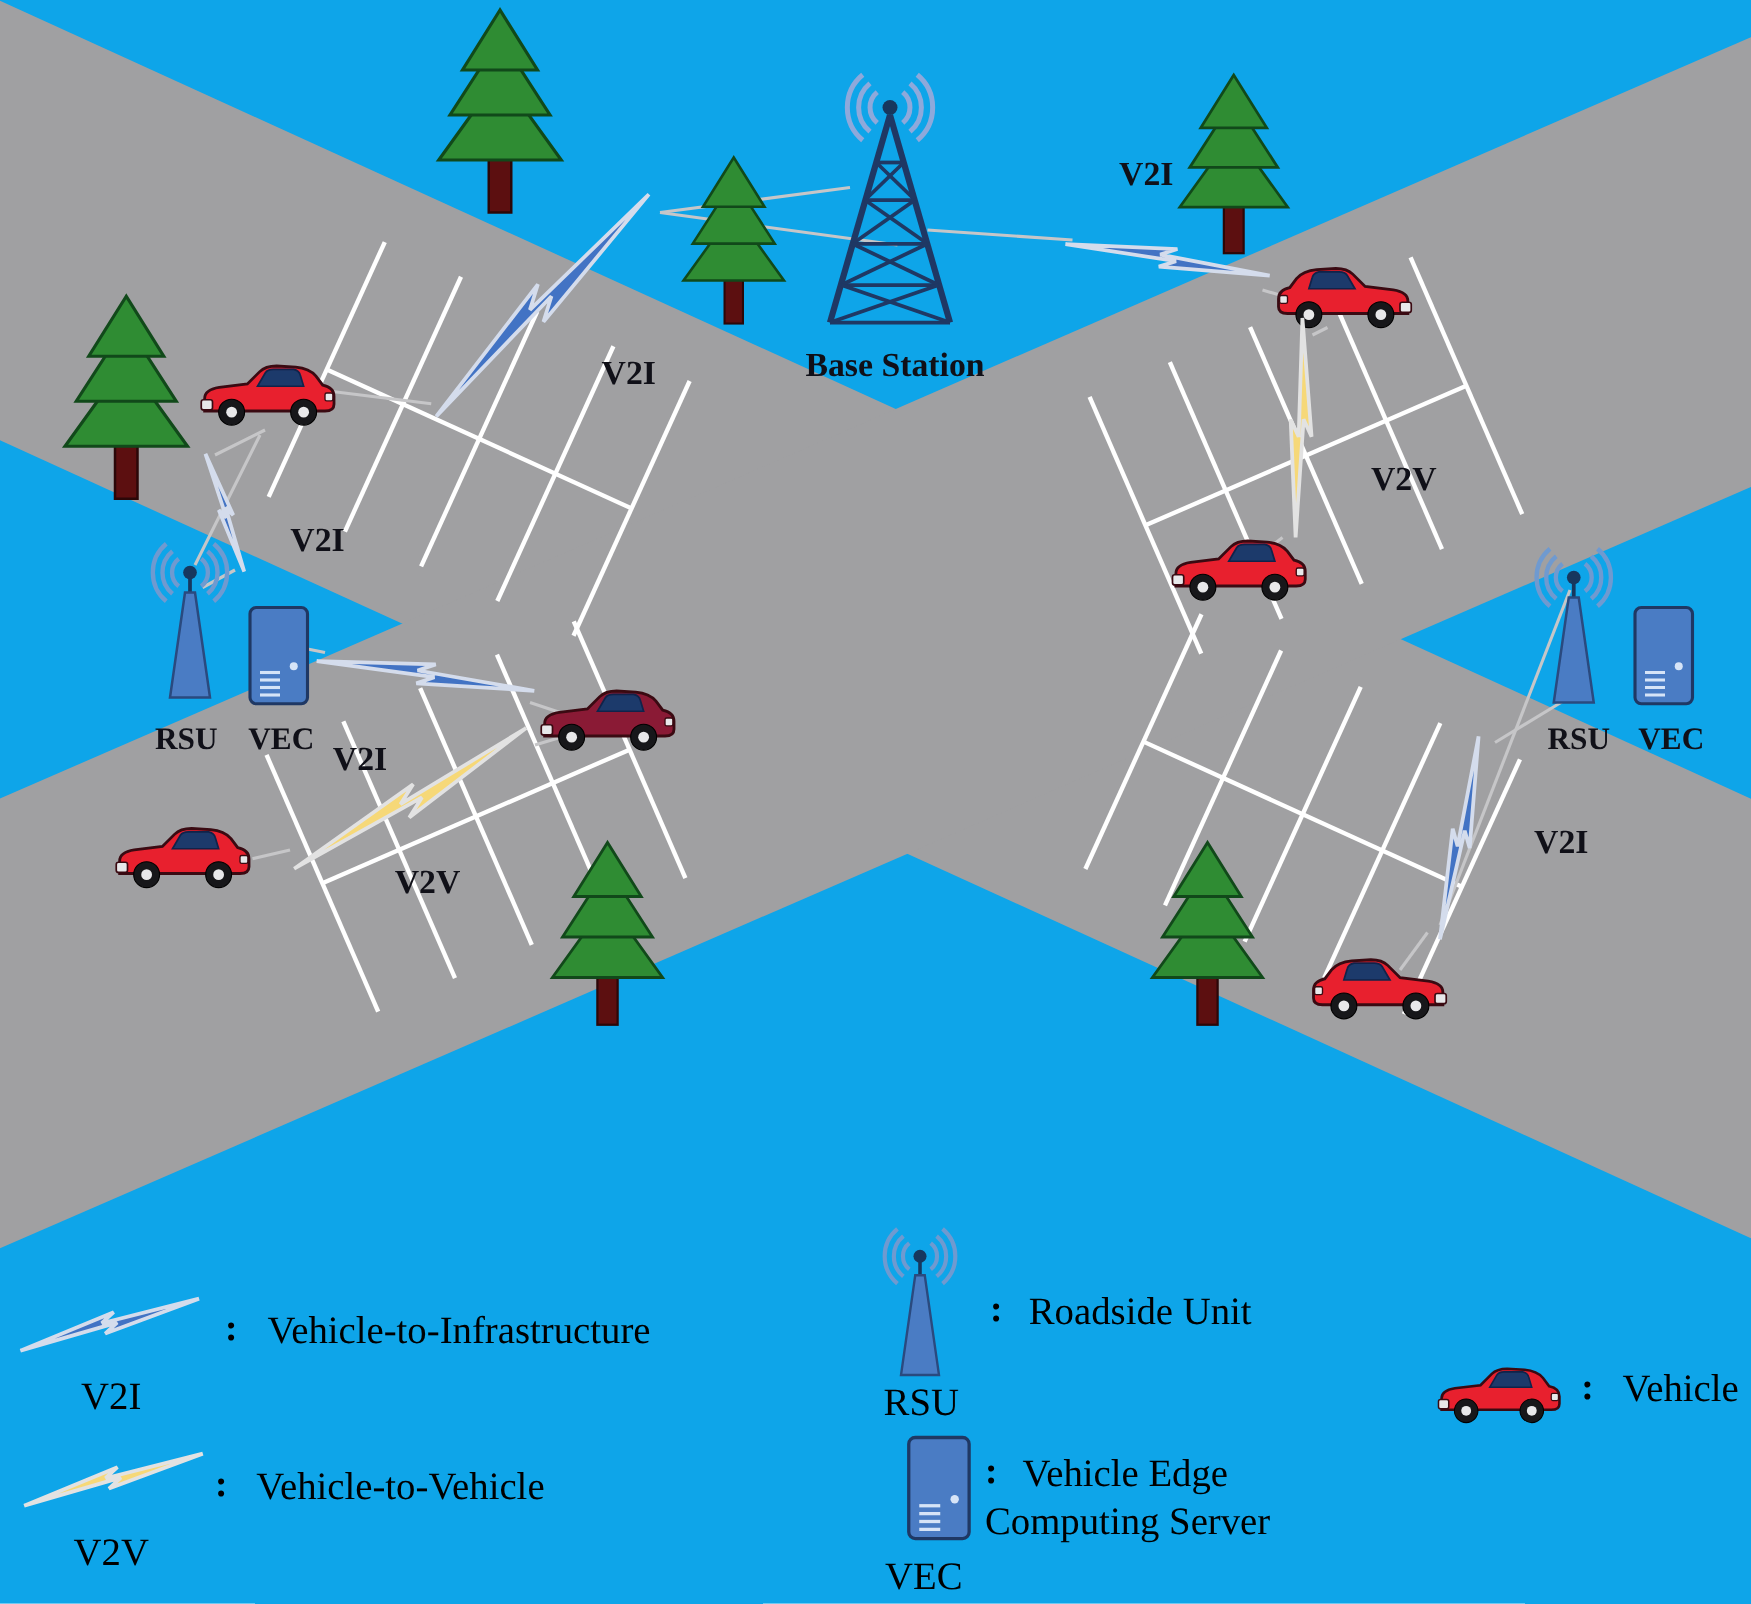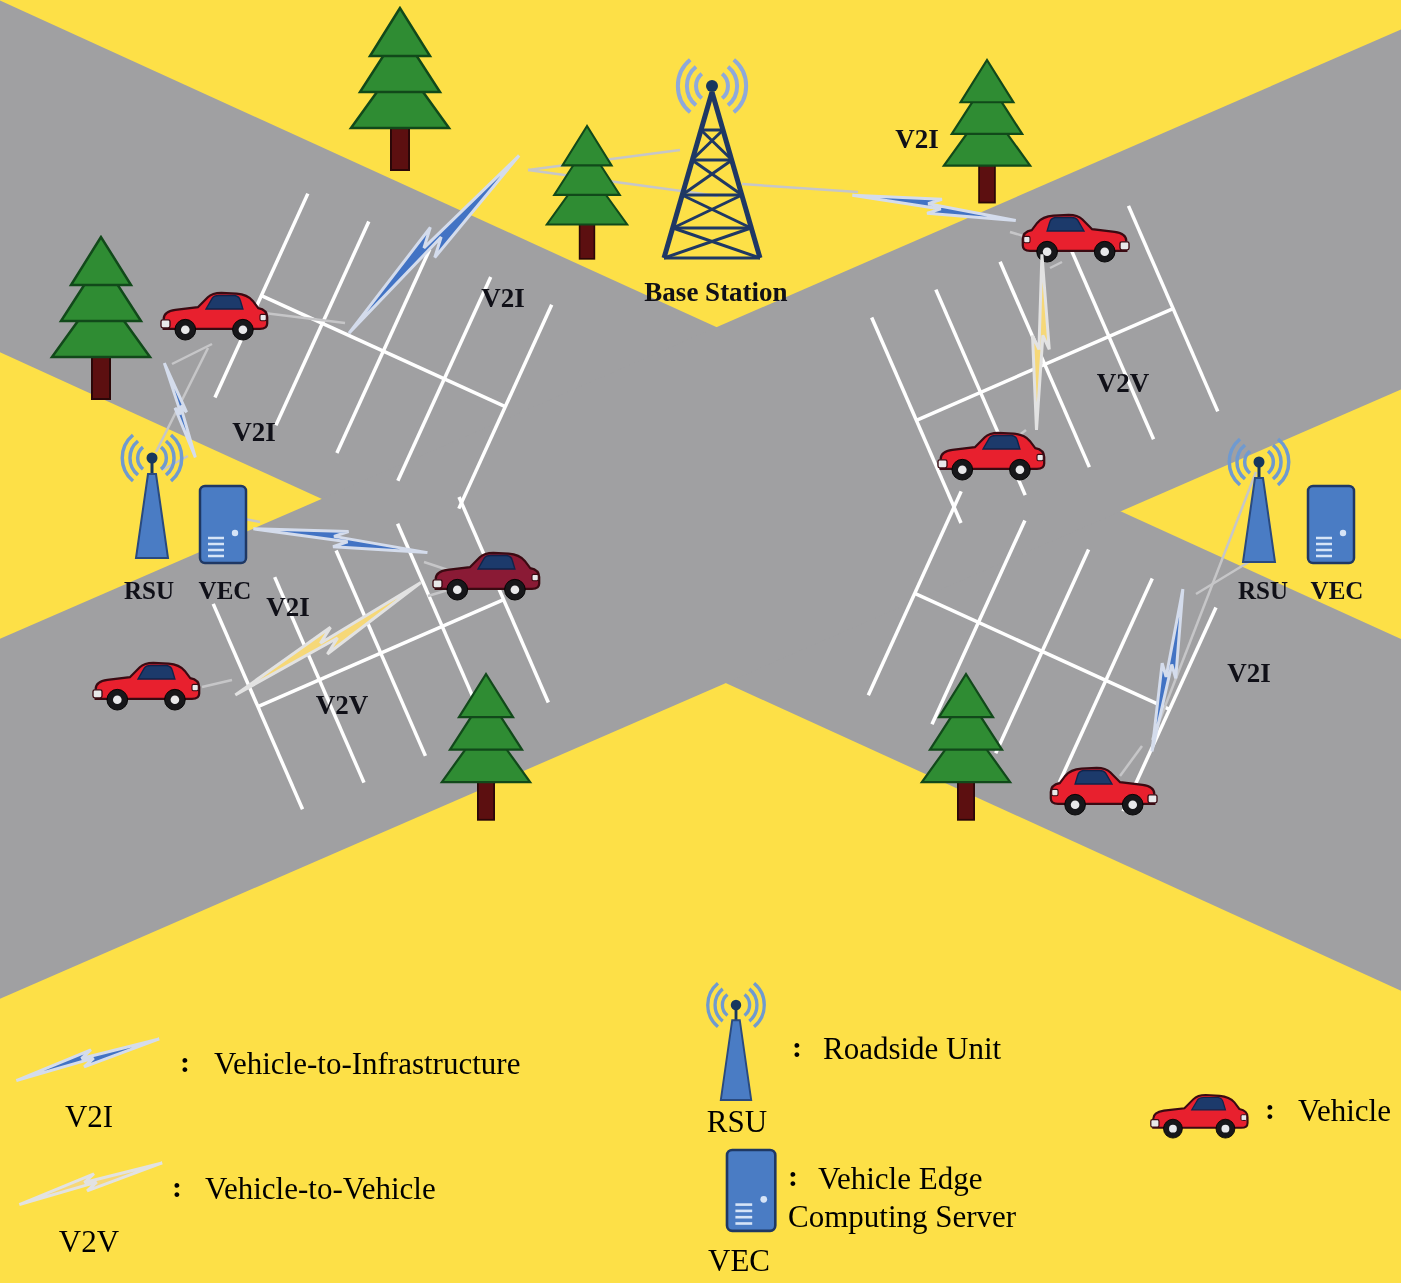--- a/index.html
+++ b/index.html
@@ -1,16 +1,16 @@
 <!DOCTYPE html>
 <html><head>
 <meta charset="utf-8">
 <style>
   html,body{margin:0;padding:0;background:#ffffff;}
-  .stage{position:relative;width:1401px;height:1283px;background:#fde047;overflow:hidden;}
+  .stage{position:relative;width:1401px;height:1283px;background:#0ea5e9;overflow:hidden;}
   svg{display:block;}
   .lbl{font-family:"Liberation Serif",serif;font-weight:bold;font-size:27px;fill:#101018;}
   .lbl-s{font-family:"Liberation Serif",serif;font-weight:bold;font-size:25px;fill:#101018;}
   .leg{font-family:"Liberation Serif",serif;font-size:31px;fill:#000000;}
   .leg-c{font-family:"Liberation Serif",serif;font-weight:bold;font-size:30px;fill:#000000;}
 </style>
 </head>
 <body>
 
 <div class="stage">

